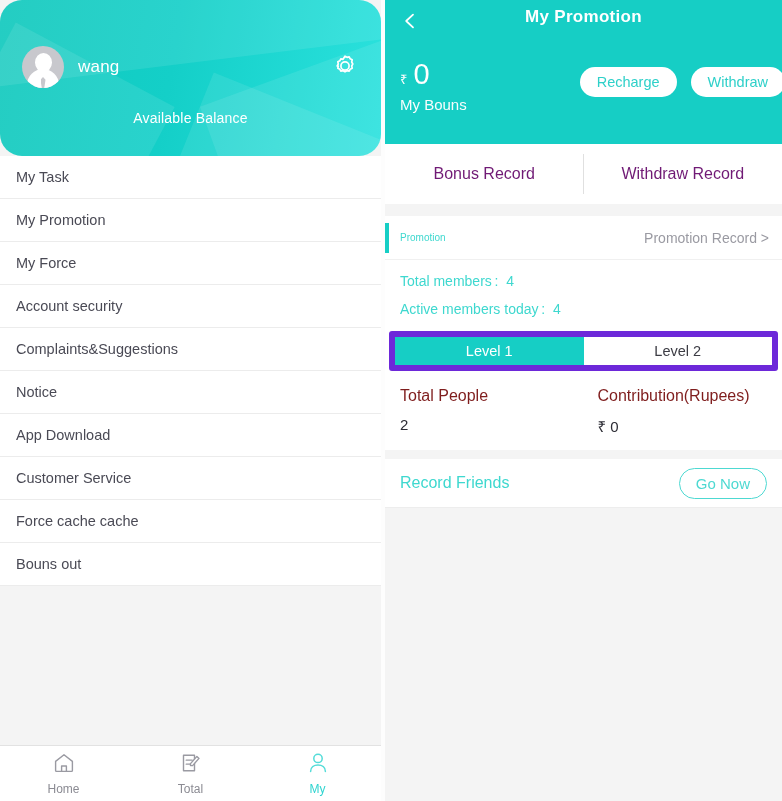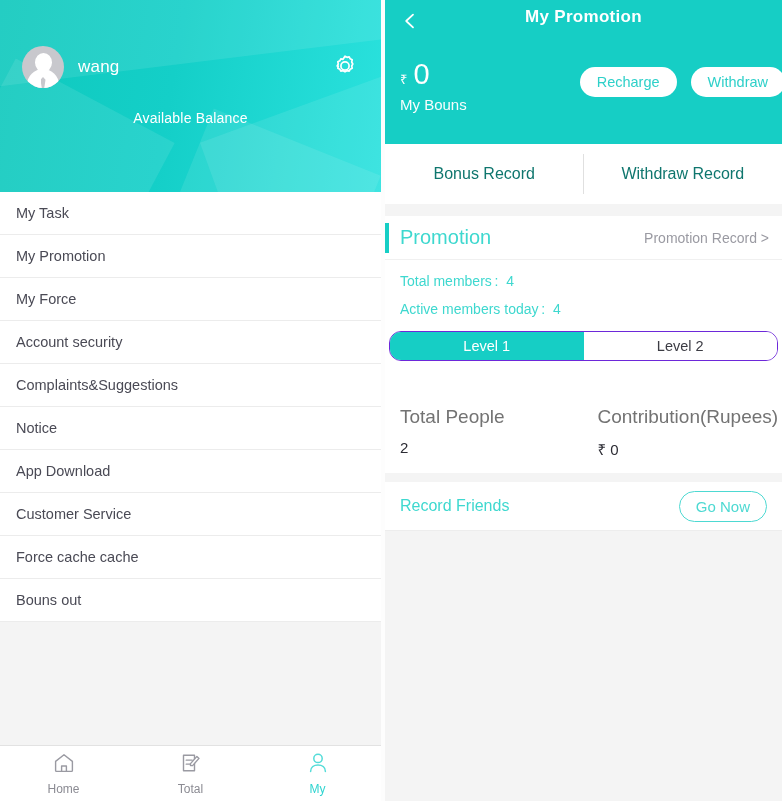--- a/index.html
+++ b/index.html
@@ -27,24 +27,25 @@
     height: 801px;
     background: #f4f4f4;
     display: flex;
     flex-direction: column;
     overflow: hidden;
   }
 
   .profile-header {
     position: relative;
     width: 100%;
-    height: 192px;
+    height: 156px;
     background: linear-gradient(100deg, #0fc9bd 0%, #14cfc8 45%, #2be2de 100%);
     overflow: hidden;
     flex: 0 0 auto;
+    border-radius: 22px;
   }
   .profile-header .deco {
     position: absolute;
     background: rgba(255,255,255,0.09);
     pointer-events: none;
   }
   .deco-1 {
     top: -60px; left: -40px;
     width: 460px; height: 150px;
     transform: rotate(-7deg);
@@ -255,21 +256,21 @@
   .record-tabs {
     height: 60px;
     background: #ffffff;
     display: flex;
     align-items: center;
   }
   .record-tab {
     flex: 1 1 0;
     text-align: center;
     font-size: 16px;
-    color: #0f766e;
+    color: #701a75;
     cursor: pointer;
     position: relative;
     height: 100%;
     display: flex;
     align-items: center;
     justify-content: center;
   }
   .record-tab.divided::after {
     content: "";
     position: absolute;
@@ -291,35 +292,35 @@
     padding: 0 13px 0 15px;
     border-bottom: 1px solid #f0f0f0;
   }
   .promotion-row::before {
     content: "";
     position: absolute;
     left: 0; top: 7px;
     width: 4px; height: 30px;
     background: #16cec5;
   }
-  .promotion-title { font-size: 20px; color: #3ed8cf; }
+  .promotion-title { font-size: 10px; color: #3ed8cf; }
   .promotion-link { font-size: 14px; color: #9a9aa2; cursor: pointer; }
 
   .members-block { padding: 7px 0 0 15px; }
   .member-line {
     font-size: 14px;
     color: #3ed8cf;
     line-height: 28px;
   }
 
   .level-tabs {
     display: flex;
     margin: 8px 4px 0 4px;
-    border: 1px solid #6d28d9;
-    border-radius: 12px;
+    border: 6px solid #6d28d9;
+    border-radius: 3px;
     overflow: hidden;
   }
   .level-tab {
     flex: 1 1 0;
     text-align: center;
     padding: 6px 0;
     font-size: 14.5px;
     cursor: pointer;
     background: #ffffff;
     color: #3c3c44;
@@ -329,21 +330,21 @@
     color: #ffffff;
   }
 
   .stats-grid {
     display: flex;
     padding: 16px 0 14px 0;
     background: #ffffff;
   }
   .stat-col { flex: 1 1 0; padding-left: 15px; }
   .stat-col:nth-child(2) { padding-left: 13px; }
-  .stat-head { font-size: 19px; color: #737373; margin-top: 29px; }
+  .stat-head { font-size: 16px; color: #7f1d1d; }
   .stat-value { font-size: 15px; color: #2c2c34; margin-top: 11px; }
 
   .invite-row {
     height: 58px;
     background: #ffffff;
     display: flex;
     align-items: center;
     justify-content: space-between;
     padding: 0 15px;
     border-top: 9px solid #f4f4f4;

